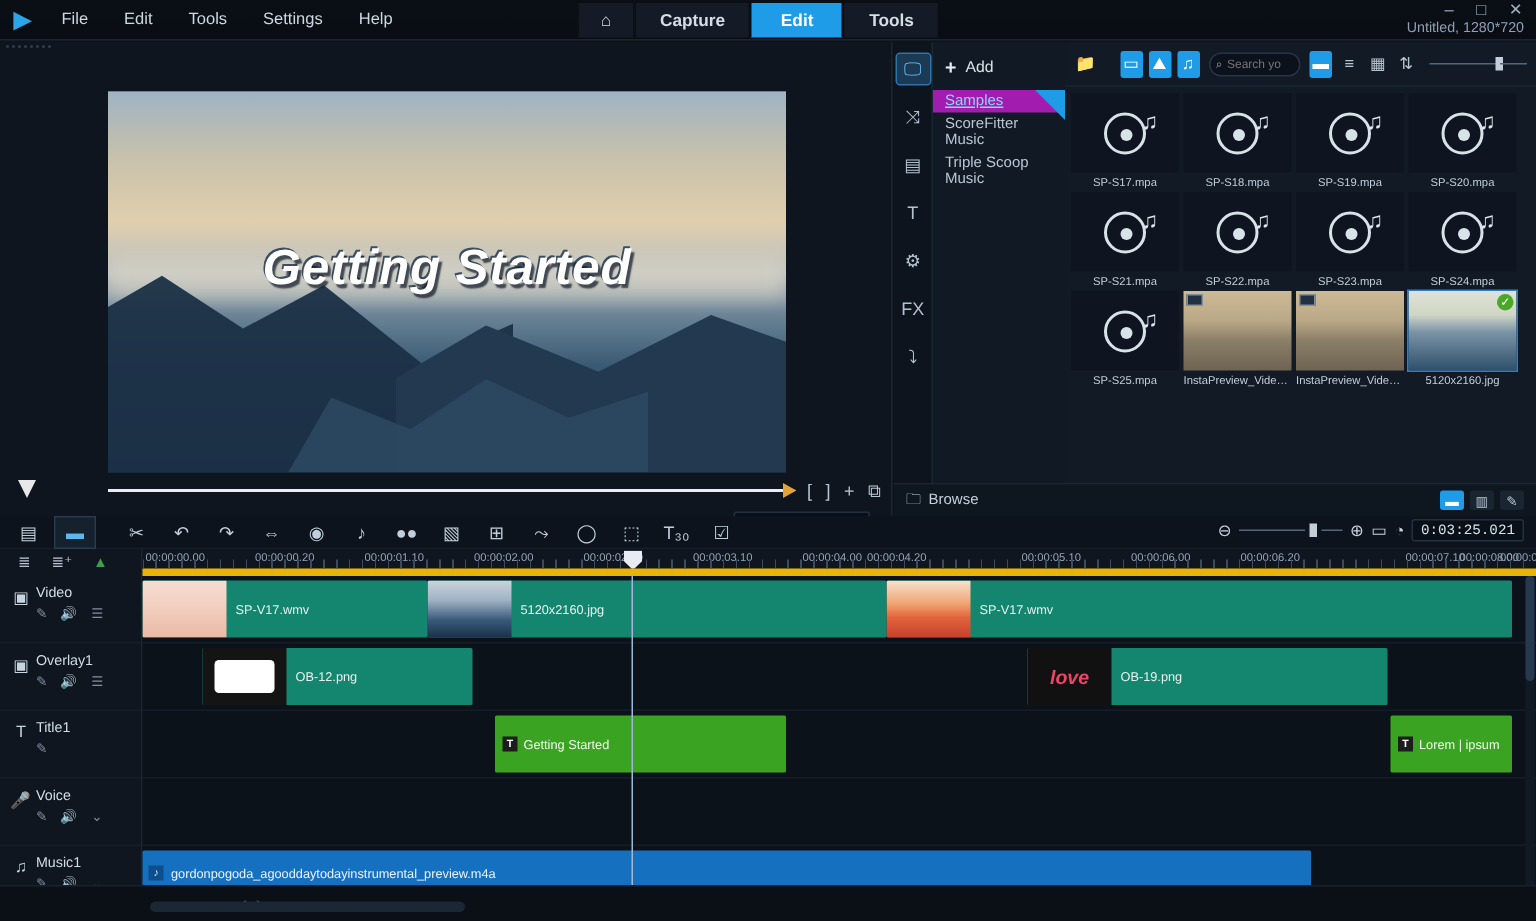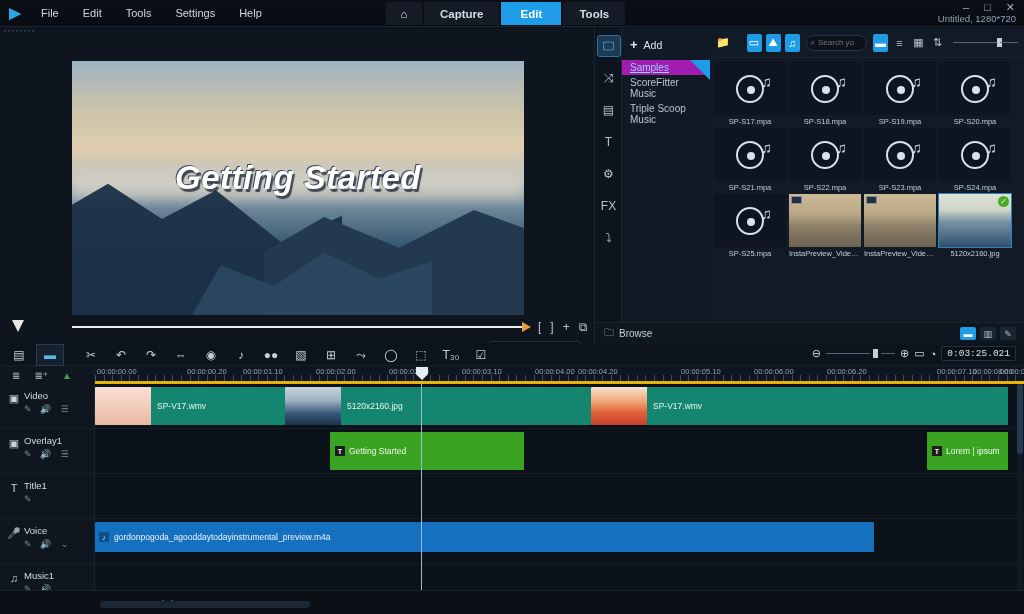--- a/index.html
+++ b/index.html
@@ -233,21 +233,21 @@
     display: flex; align-items: flex-start; padding: 6px 4px 0 4px; height: 45px;
     border-bottom: 1px solid #151e29;
   }
   .th-icon { width: 20px; color: #c8d4e0; font-size: 11px; text-align: center; padding-top: 2px; }
   .th-body { flex: 1; }
   .th-name { font-size: 9.5px; color: #d2dce6; }
   .th-ctrls { display: flex; gap: 9px; margin-top: 3px; color: #7f8f9f; font-size: 9px; }
 
   .tl-ruler {
     position: absolute; left: 95px; top: 22px; right: 0; height: 18px; background: #0f1620;
-    border-bottom: 3px solid #eab308; overflow: hidden;
+    border-bottom: 5px solid #eab308; overflow: hidden;
   }
   .ruler-label { position: absolute; top: 1px; font-size: 7.5px; color: #93a3b5; font-family: "Liberation Sans", sans-serif; }
   .ruler-ticks { position: absolute; left: 0; right: 0; bottom: 0; height: 6px;
     background-image: repeating-linear-gradient(90deg,#3b4c60 0 1px, transparent 1px 8.6px); }
   .ruler-head {
     position: absolute; left: 321px; top: 1px; width: 12px; height: 13px; background: #e6ecf2;
     clip-path: polygon(0 0, 100% 0, 100% 55%, 50% 100%, 0 55%);
   }
 
   .tracks { position: absolute; left: 95px; top: 40px; right: 0; bottom: 24px; background: #0c121a; }
@@ -613,21 +613,21 @@
             <span>✎</span>
             <span>🔊</span>
             <span>⌄</span>
           </div>
         </div>
       </div>
     </div>
 
     <div class="tl-ruler">
       <span class="ruler-label" style="left:2px">00:00:00.00</span>
-      <span class="ruler-label" style="left:92px">00:00:00.20</span>
+      <span class="ruler-label" style="left:75px">00:00:00.20</span>
       <span class="ruler-label" style="left:148px">00:00:01.10</span>
       <span class="ruler-label" style="left:221px">00:00:02.00</span>
       <span class="ruler-label" style="left:294px">00:00:02.20</span>
       <span class="ruler-label" style="left:367px">00:00:03.10</span>
       <span class="ruler-label" style="left:440px">00:00:04.00</span>
       <span class="ruler-label" style="left:483px">00:00:04.20</span>
       <span class="ruler-label" style="left:586px">00:00:05.10</span>
       <span class="ruler-label" style="left:659px">00:00:06.00</span>
       <span class="ruler-label" style="left:732px">00:00:06.20</span>
       <span class="ruler-label" style="left:842px">00:00:07.10</span>
@@ -647,20 +647,32 @@
         <div class="clip" style="left:190px;width:306px">
           <div class="cl-thumb th-mtn"></div>
           <div class="cl-name">5120x2160.jpg</div>
         </div>
         <div class="clip" style="left:496px;width:417px">
           <div class="cl-thumb th-sunset2"></div>
           <div class="cl-name">SP-V17.wmv</div>
         </div>
       </div>
 
+      <div class="track-row">
+        <div class="clip" style="left:40px;width:180px">
+          <div class="cl-thumb th-ob12">
+              <div class="ob12-card"></div>
+            </div>
+          <div class="cl-name">OB-12.png</div>
+        </div>
+        <div class="clip" style="left:590px;width:240px">
+          <div class="cl-thumb th-ob19">love</div>
+          <div class="cl-name">OB-19.png</div>
+        </div>
+      </div>
 
       <div class="track-row">
         <div class="clip title-clip" style="left:235px;width:194px">
           <div class="t-badge">T</div>
           <div class="cl-name">Getting Started</div>
         </div>
         <div class="clip title-clip" style="left:832px;width:81px">
           <div class="t-badge">T</div>
           <div class="cl-name">Lorem | ipsum</div>
         </div>

